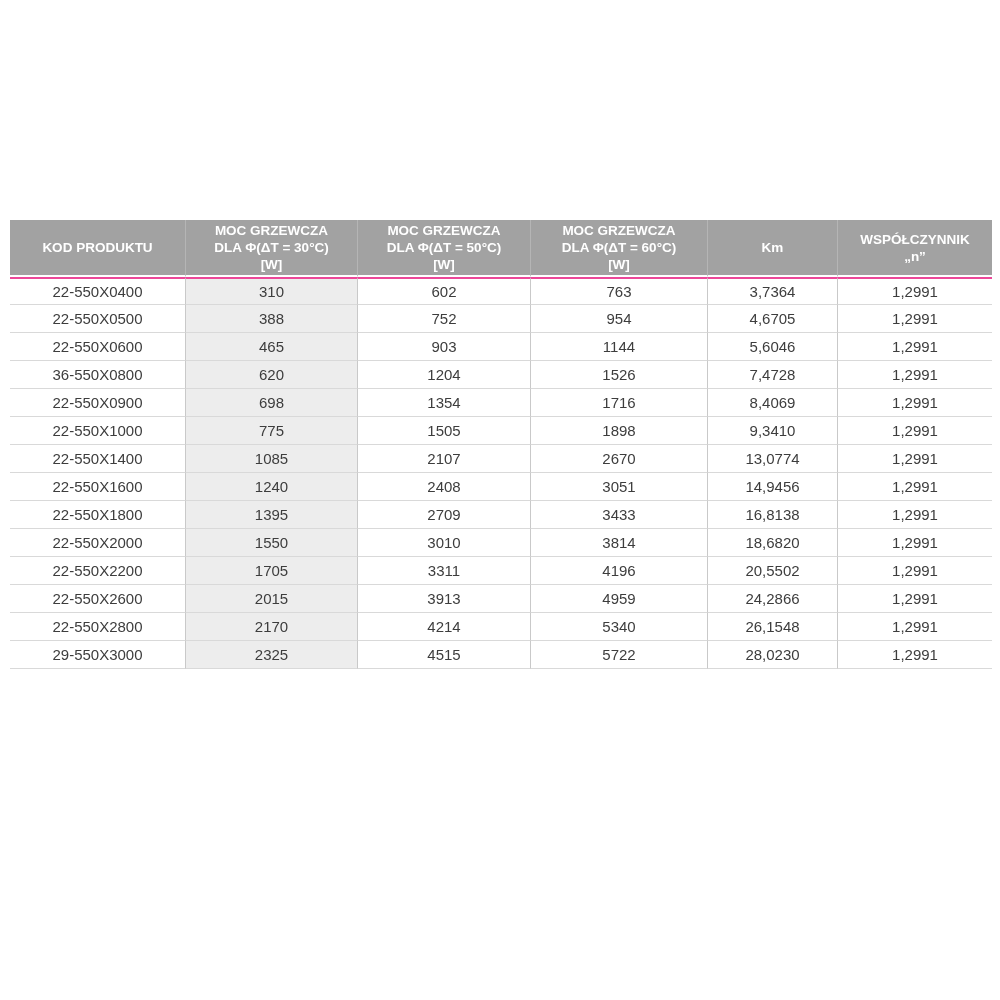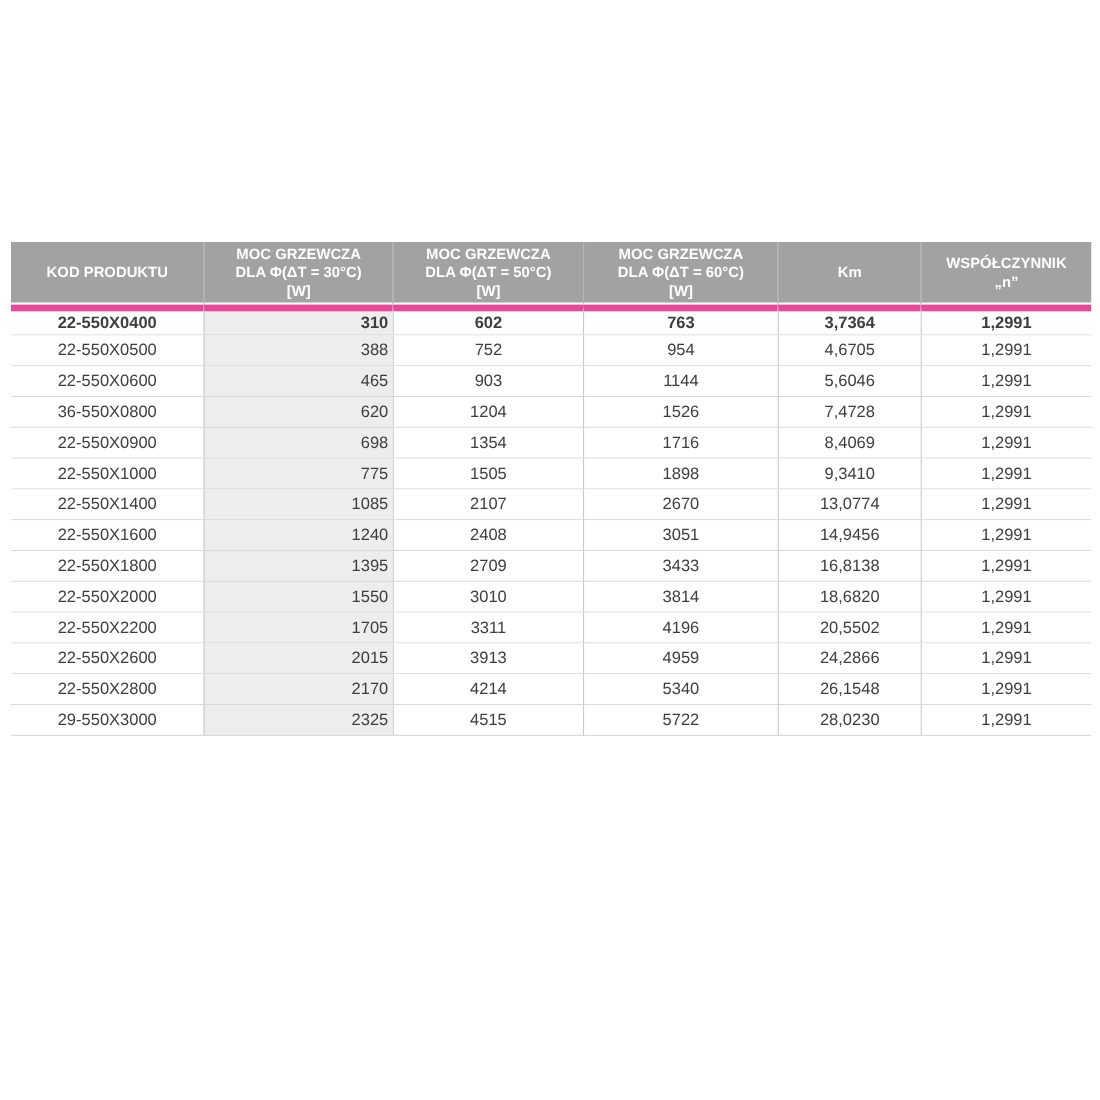--- a/index.html
+++ b/index.html
@@ -45,26 +45,24 @@
     text-align: center;
     vertical-align: middle;
     background: #ffffff;
     border-bottom: 1px solid #d9d9d9;
     padding: 0 4px;
   }
   tbody td + td {
     border-left: 1px solid #c9c9c9;
   }
   tbody tr:first-child td {
-    border-top: 6px solid #ec4899;
-    font-weight: bold;
+    border-top: 2px solid #ec4899;
   }
   tbody td.hl {
     background: #ededed;
-    text-align: right;
   }
 </style>
 </head>
 <body>
 
 <div class="table-wrap">
   <table>
     <colgroup>
       <col style="width:175px">
       <col style="width:172px">

